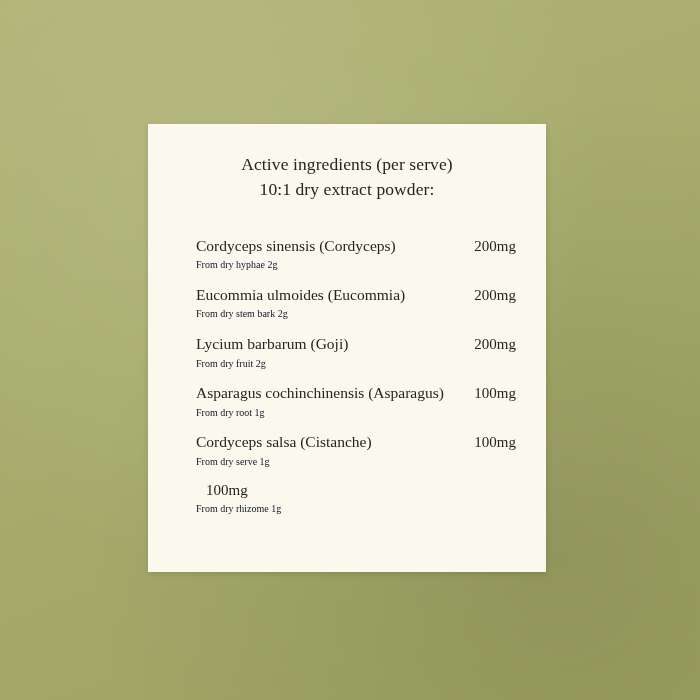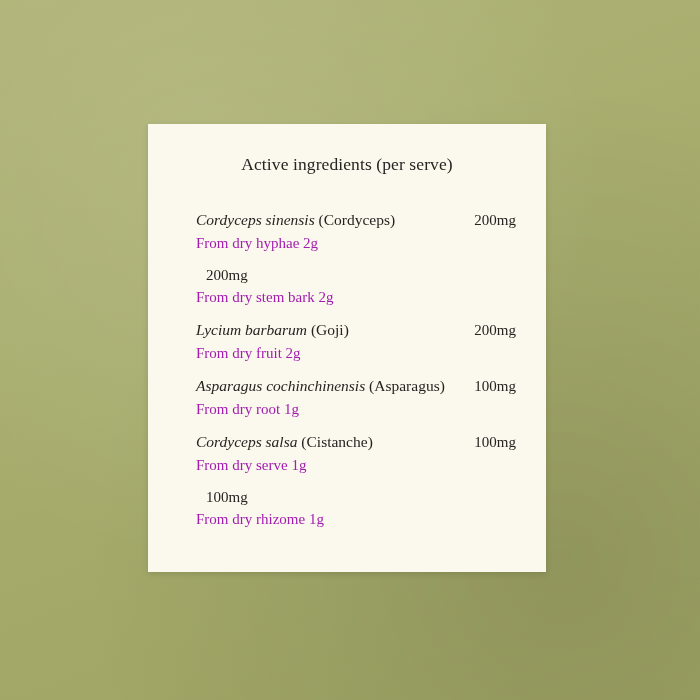--- a/index.html
+++ b/index.html
@@ -62,65 +62,69 @@
     align-items: baseline;
     justify-content: space-between;
   }
   .ing-name {
     color: #262420;
     font-size: 15.5px;
     line-height: 1.2;
     white-space: nowrap;
   }
   .ing-name .latin {
-    font-style: italic;
   }
   .ing-name .common {
     font-style: normal;
   }
   .ing-amount {
     color: #262420;
     font-size: 15px;
     white-space: nowrap;
     padding-left: 10px;
     text-align: center;
   }
   .ing-source {
-    color: #a21caf;
-    font-size: 15px;
+    color: #0f172a;
+    font-size: 10px;
     line-height: 1.35;
     margin-top: 3px;
   }
 </style>
 </head>
 <body>
 
 <div class="backdrop">
   <div class="label-card">
     <div class="label-inner">
 
       <div class="heading">
         <span class="heading-line">Active ingredients (per serve)</span>
+        <span class="heading-line">10:1 dry extract powder:</span>
       </div>
 
       <div class="ingredient-list">
 
         <div class="ingredient">
           <div class="ing-main">
             <div class="ing-name">
               <span class="latin">Cordyceps sinensis</span>
               <span class="common">(Cordyceps)</span>
             </div>
             <div class="ing-amount">200mg</div>
           </div>
           <div class="ing-source">From dry hyphae 2g</div>
         </div>
 
         <div class="ingredient">
           <div class="ing-main">
+            <div class="ing-name">
+              <span class="latin">Eucommia ulmoides</span>
+              <span class="common">(Eucommia)</span>
+            </div>
             <div class="ing-amount">200mg</div>
           </div>
           <div class="ing-source">From dry stem bark 2g</div>
         </div>
 
         <div class="ingredient">
           <div class="ing-main">
             <div class="ing-name">
               <span class="latin">Lycium barbarum</span>
               <span class="common">(Goji)</span>

